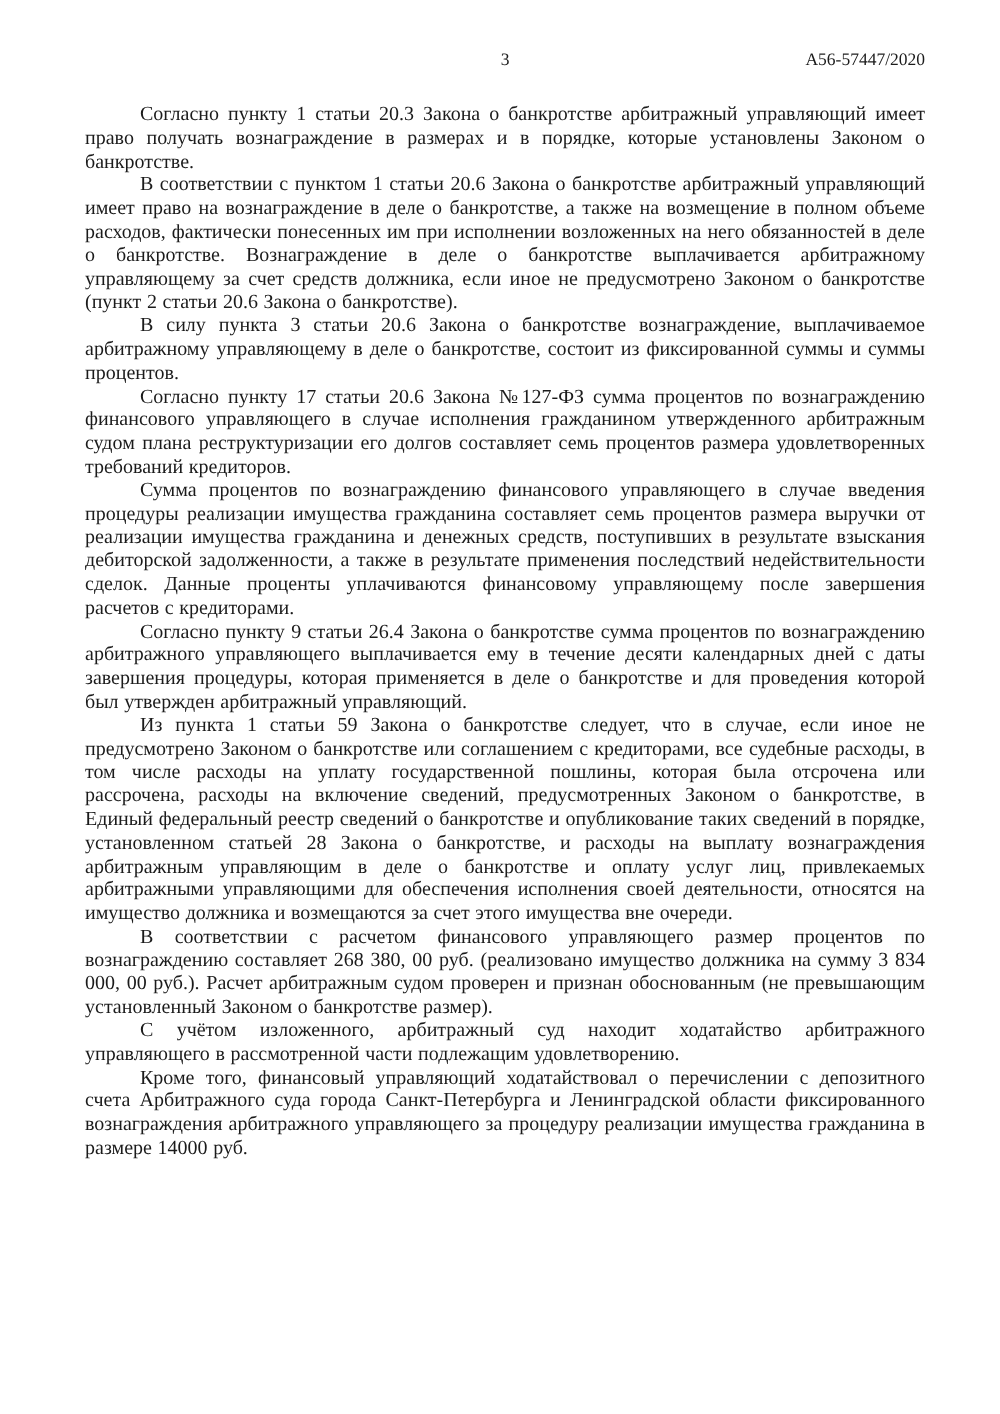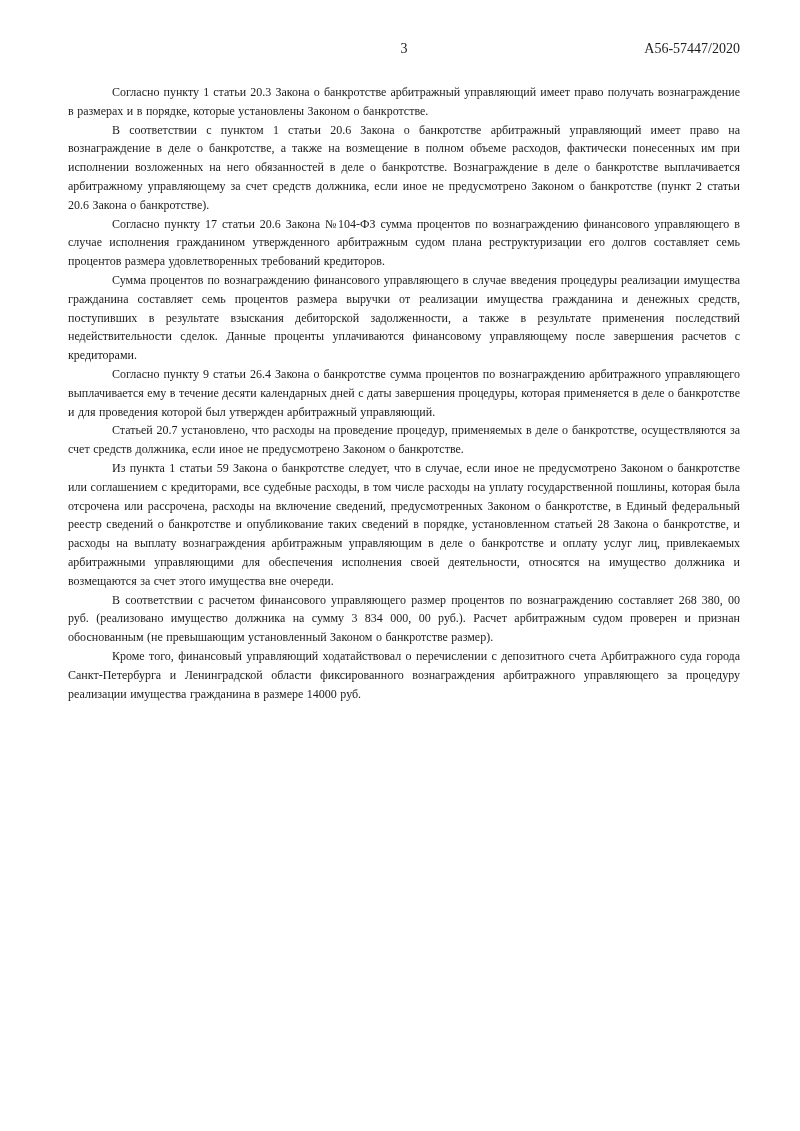--- a/index.html
+++ b/index.html
@@ -35,21 +35,21 @@
     position: absolute;
     right: 0;
     top: 0;
     text-align: right;
   }
   .doc-body {
     position: absolute;
     top: 83px;
     left: 68px;
     width: 672px;
-    font-size: 12px;
+    font-size: 16px;
     line-height: 18.8px;
     text-align: justify;
     word-spacing: 0.5px;
   }
   .doc-body p {
     margin: 0;
     padding: 0;
     text-indent: 44px;
   }
 </style>
@@ -59,22 +59,23 @@
 <div class="page">
 
   <div class="page-header">
     <div class="page-number">3</div>
     <div class="case-number">А56-57447/2020</div>
   </div>
 
   <div class="doc-body">
     <p>Согласно пункту 1 статьи 20.3 Закона о банкротстве арбитражный управляющий имеет право получать вознаграждение в размерах и в порядке, которые установлены Законом о банкротстве.</p>
     <p>В соответствии с пунктом 1 статьи 20.6 Закона о банкротстве арбитражный управляющий имеет право на вознаграждение в деле о банкротстве, а также на возмещение в полном объеме расходов, фактически понесенных им при исполнении возложенных на него обязанностей в деле о банкротстве. Вознаграждение в деле о банкротстве выплачивается арбитражному управляющему за счет средств должника, если иное не предусмотрено Законом о банкротстве (пункт 2 статьи 20.6 Закона о банкротстве).</p>
-    <p>Согласно пункту 17 статьи 20.6 Закона №104-ФЗ сумма процентов по вознаграждению финансового управляющего в случае исполнения гражданином утвержденного арбитражным судом плана реструктуризации его долгов составляет семь процентов размера удовлетворенных требований кредиторов.</p>
+    <p>В силу пункта 3 статьи 20.6 Закона о банкротстве вознаграждение, выплачиваемое арбитражному управляющему в деле о банкротстве, состоит из фиксированной суммы и суммы процентов.</p>
+    <p>Согласно пункту 17 статьи 20.6 Закона №127-ФЗ сумма процентов по вознаграждению финансового управляющего в случае исполнения гражданином утвержденного арбитражным судом плана реструктуризации его долгов составляет семь процентов размера удовлетворенных требований кредиторов.</p>
     <p>Сумма процентов по вознаграждению финансового управляющего в случае введения процедуры реализации имущества гражданина составляет семь процентов размера выручки от реализации имущества гражданина и денежных средств, поступивших в результате взыскания дебиторской задолженности, а также в результате применения последствий недействительности сделок. Данные проценты уплачиваются финансовому управляющему после завершения расчетов с кредиторами.</p>
     <p>Согласно пункту 9 статьи 26.4 Закона о банкротстве сумма процентов по вознаграждению арбитражного управляющего выплачивается ему в течение десяти календарных дней с даты завершения процедуры, которая применяется в деле о банкротстве и для проведения которой был утвержден арбитражный управляющий.</p>
-    <p>Статьей 20.7 установлено, что расходы на проведение процедур, применяемых в деле о банкротстве, осуществляются за счет средств должника, если иное не предусмотрено Законом о банкротстве.</p>
     <p>Из пункта 1 статьи 59 Закона о банкротстве следует, что в случае, если иное не предусмотрено Законом о банкротстве или соглашением с кредиторами, все судебные расходы, в том числе расходы на уплату государственной пошлины, которая была отсрочена или рассрочена, расходы на включение сведений, предусмотренных Законом о банкротстве, в Единый федеральный реестр сведений о банкротстве и опубликование таких сведений в порядке, установленном статьей 28 Закона о банкротстве, и расходы на выплату вознаграждения арбитражным управляющим в деле о банкротстве и оплату услуг лиц, привлекаемых арбитражными управляющими для обеспечения исполнения своей деятельности, относятся на имущество должника и возмещаются за счет этого имущества вне очереди.</p>
     <p>В соответствии с расчетом финансового управляющего размер процентов по вознаграждению составляет 268 380, 00  руб. (реализовано имущество должника на сумму 3 834 000, 00  руб.). Расчет арбитражным судом проверен и признан обоснованным (не превышающим установленный Законом о банкротстве размер).</p>
+    <p>С учётом изложенного, арбитражный суд находит ходатайство арбитражного управляющего в рассмотренной части подлежащим удовлетворению.</p>
     <p>Кроме того, финансовый управляющий ходатайствовал о перечислении с депозитного счета Арбитражного суда города Санкт-Петербурга и Ленинградской области фиксированного вознаграждения арбитражного управляющего за процедуру реализации имущества гражданина в размере 14000 руб.</p>
   </div>
 
 </div>
 
 </body></html>

